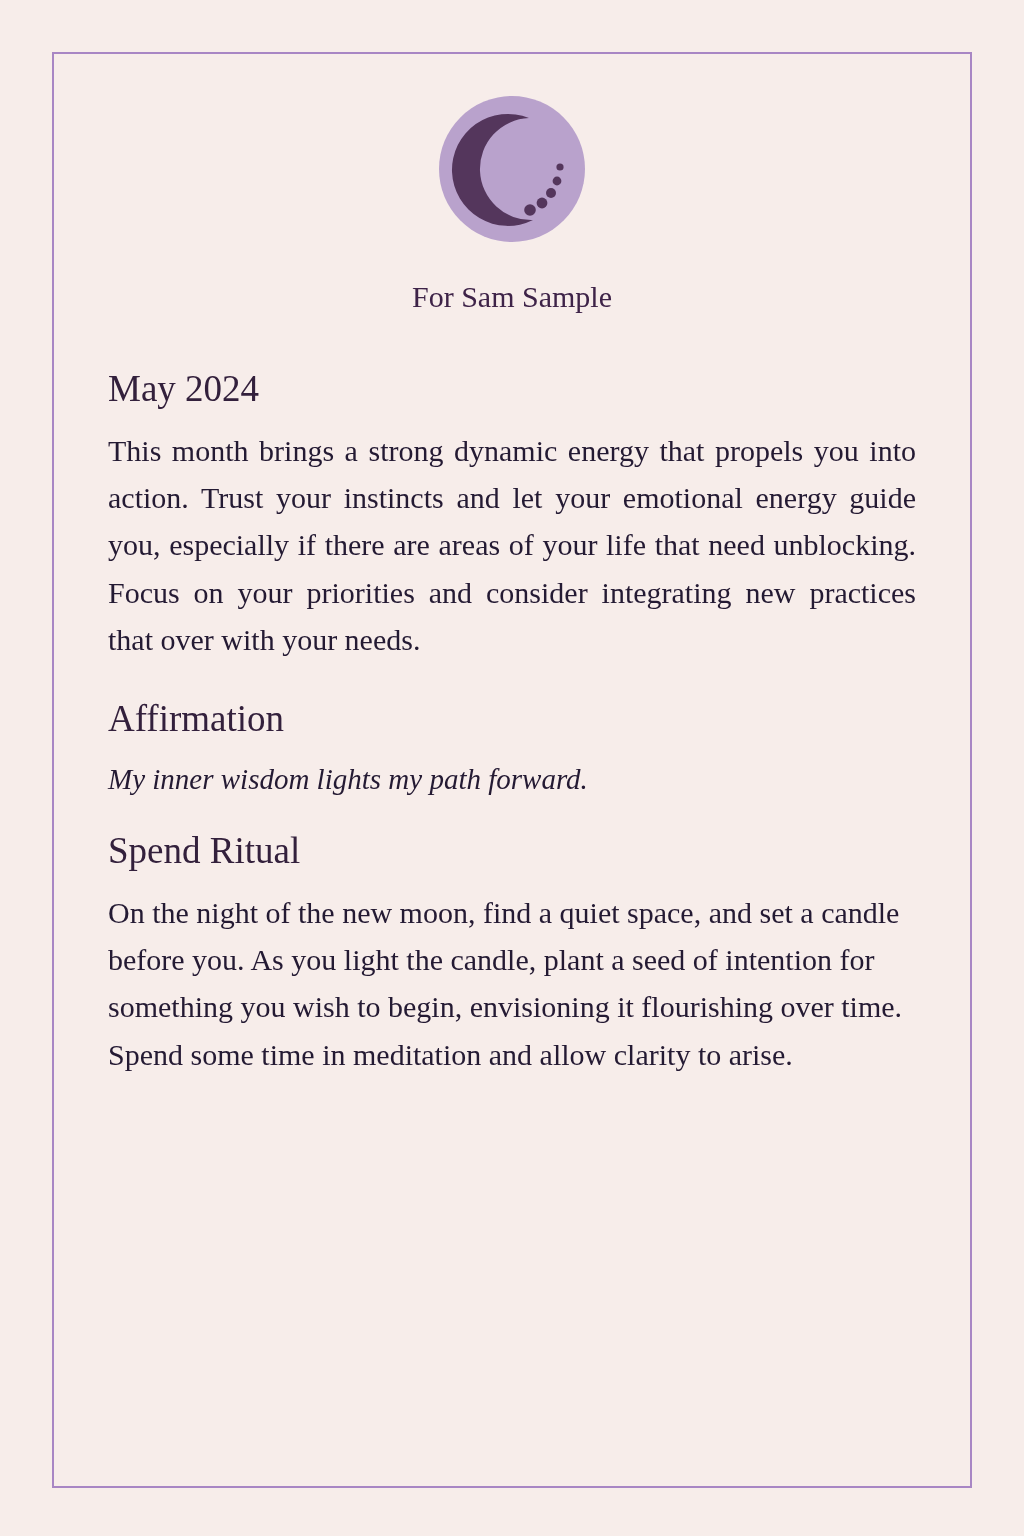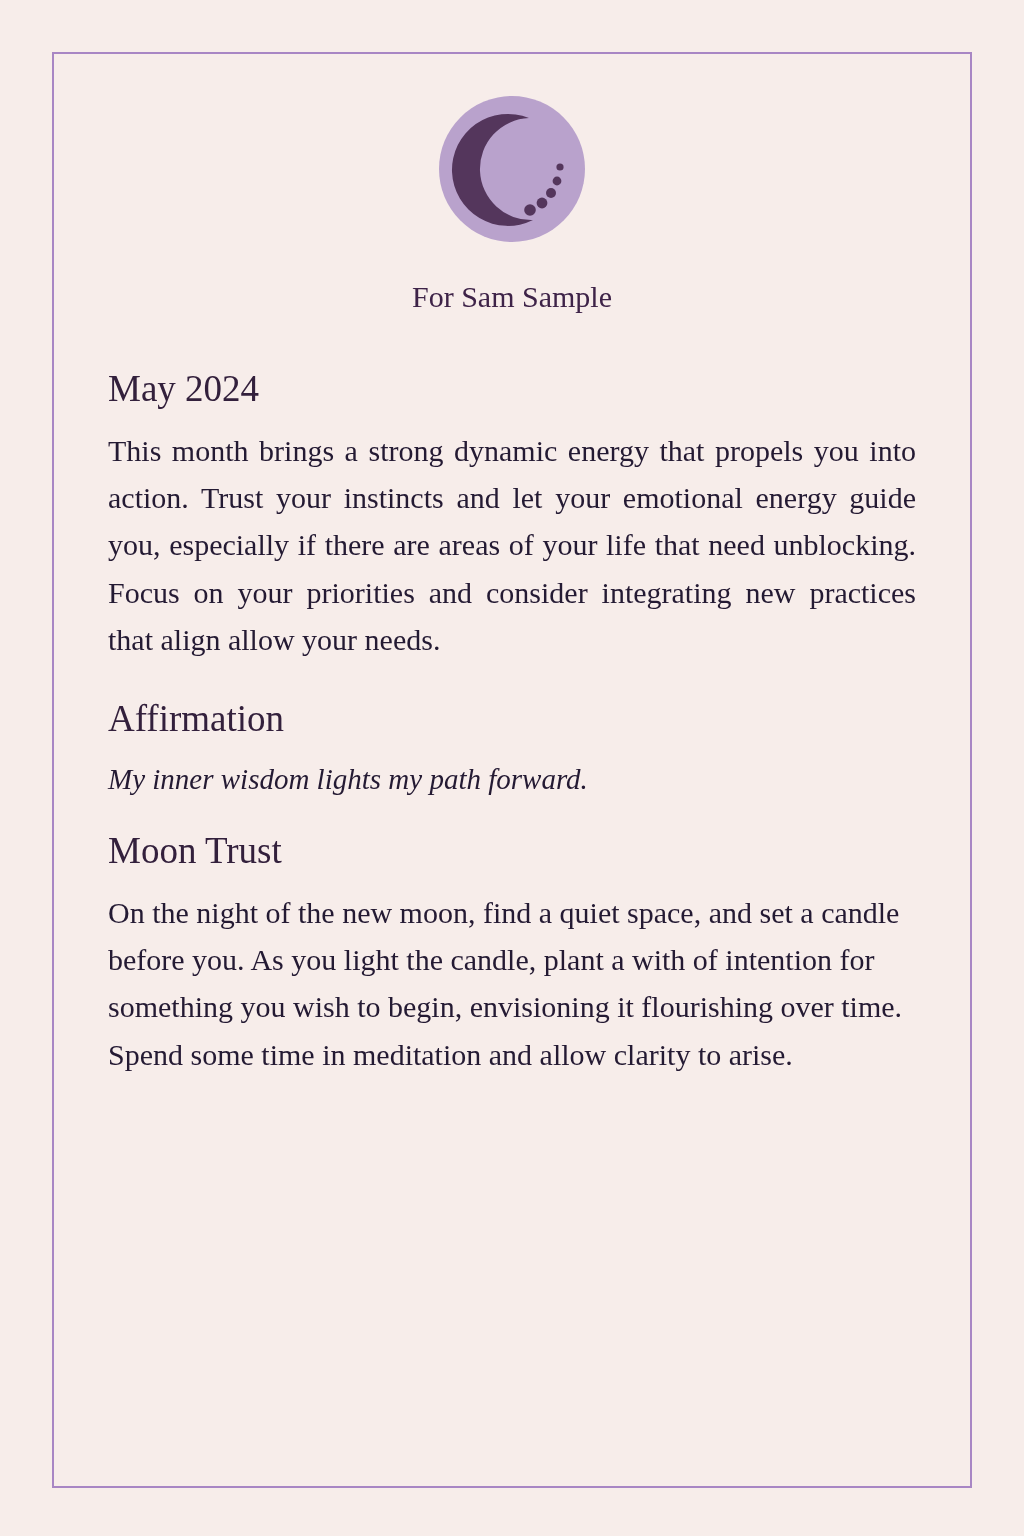--- a/index.html
+++ b/index.html
@@ -143,28 +143,28 @@
         <circle cx="93" cy="116" r="5.8" fill="#54365c"></circle>
       </svg>
     </div>
 
     <h2 class="doc-subtitle">For Sam Sample</h2>
 
     <div class="sections">
 
       <section class="section month-section">
         <h3 class="section-heading">May 2024</h3>
-        <p class="section-body">This month brings a strong dynamic energy that propels you into action. Trust your instincts and let your emotional energy guide you, especially if there are areas of your life that need unblocking. Focus on your priorities and consider integrating new practices that align allow your needs.</p>
+        <p class="section-body">This month brings a strong dynamic energy that propels you into action. Trust your instincts and let your emotional energy guide you, especially if there are areas of your life that need unblocking. Focus on your priorities and consider integrating new practices that over with your needs.</p>
       </section>
 
       <section class="section affirmation">
         <h3 class="section-heading">Affirmation</h3>
         <p class="affirmation-text">My inner wisdom lights my path forward.</p>
       </section>
 
       <section class="section ritual-section">
-        <h3 class="section-heading">Moon Trust</h3>
-        <p class="section-body ritual">On the night of the new moon, find a quiet space, and set a candle before you. As you light the candle, plant a with of intention for something you wish to begin, envisioning it flourishing over time. Spend some time in meditation and allow clarity to arise.</p>
+        <h3 class="section-heading">Spend Ritual</h3>
+        <p class="section-body ritual">On the night of the new moon, find a quiet space, and set a candle before you. As you light the candle, plant a seed of intention for something you wish to begin, envisioning it flourishing over time. Spend some time in meditation and allow clarity to arise.</p>
       </section>
 
     </div>
   </div>
 </div>
 
 </body></html>

